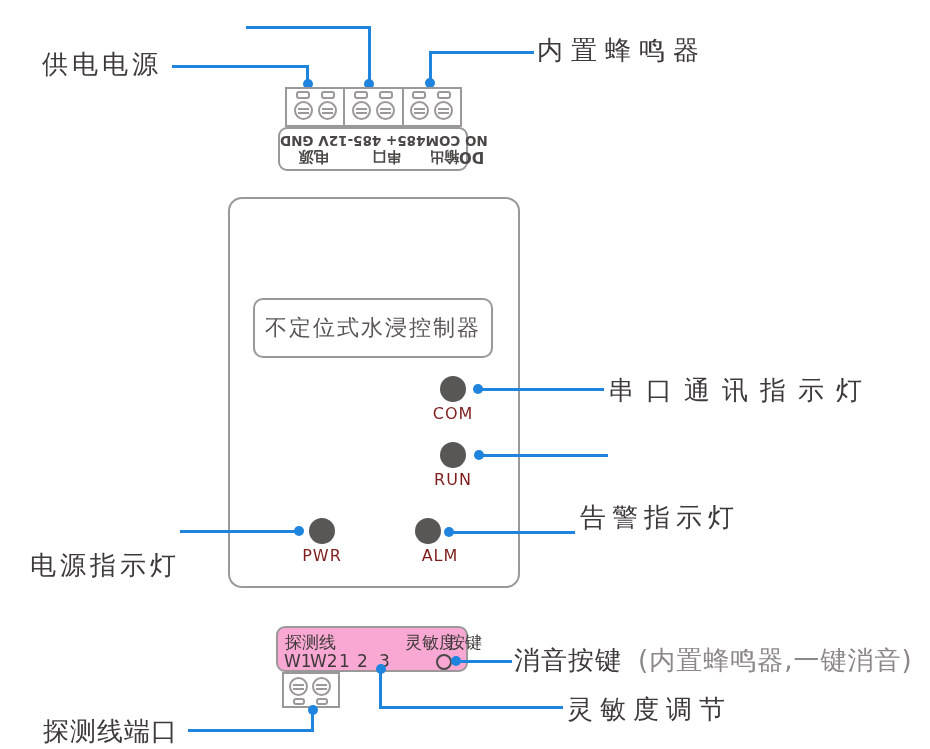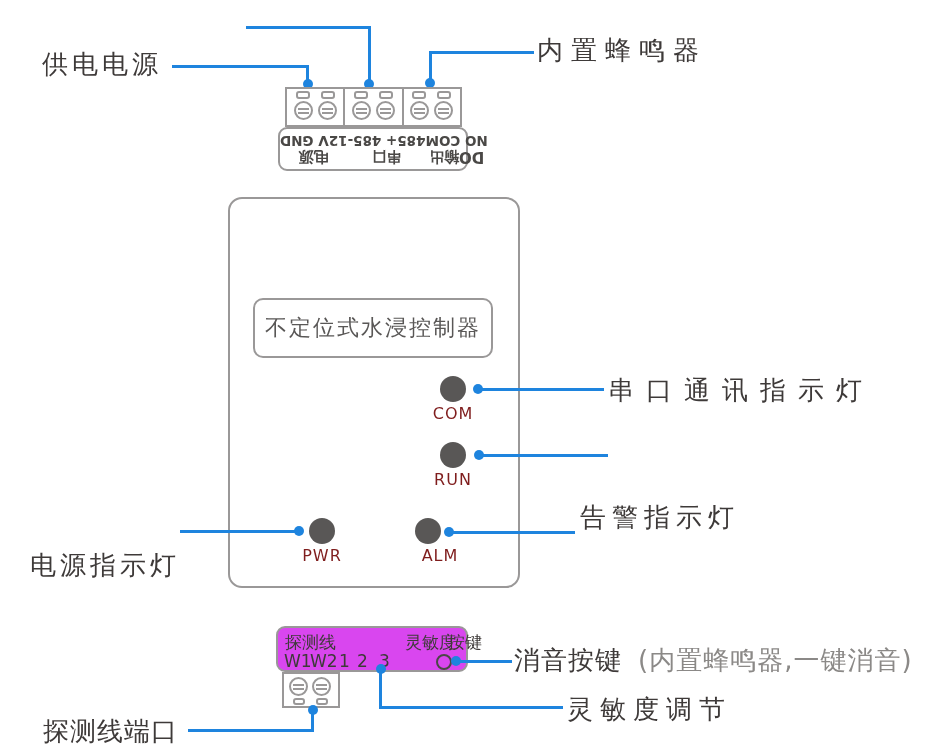--- a/index.html
+++ b/index.html
@@ -40,21 +40,21 @@
         border:2.5px solid #9A9898;border-radius:14px;box-sizing:border-box;background:#fff;}
   .title-box{position:absolute;left:253px;top:298px;width:240px;height:60px;
              border:2px solid #9A9898;border-radius:10px;box-sizing:border-box;
              display:flex;align-items:center;justify-content:center;
              color:#595756;font-size:22px;letter-spacing:2px;white-space:nowrap;}
   .led{position:absolute;width:26px;height:26px;border-radius:50%;background:#595756;}
   .led-label{position:absolute;width:48px;text-align:center;color:#7f1d1d;
              font-size:16px;letter-spacing:1px;}
   
   .bpanel{position:absolute;left:276px;top:626px;width:192px;height:46px;
-          border:2px solid #9A9898;border-radius:9px;box-sizing:border-box;background:#d946ef;}
+          border:2px solid #9A9898;border-radius:9px;box-sizing:border-box;background:#f9a8d4;}
   .bpanel span{position:absolute;color:#3E3A39;font-size:17px;white-space:nowrap;}
   .btn-circle{position:absolute;left:158px;top:26px;width:16px;height:16px;
               border:2px solid #4A4846;border-radius:50%;box-sizing:border-box;}
   
   .bblock{position:absolute;left:282px;top:672px;width:58px;height:36px;
           border:2px solid #9A9898;box-sizing:border-box;background:#fff;}
   .bblock .screw{position:absolute;top:3px;}
   .bslot{position:absolute;width:12px;height:7px;border:2px solid #9A9898;
          border-radius:3px;box-sizing:border-box;top:24px;}
 </style>

